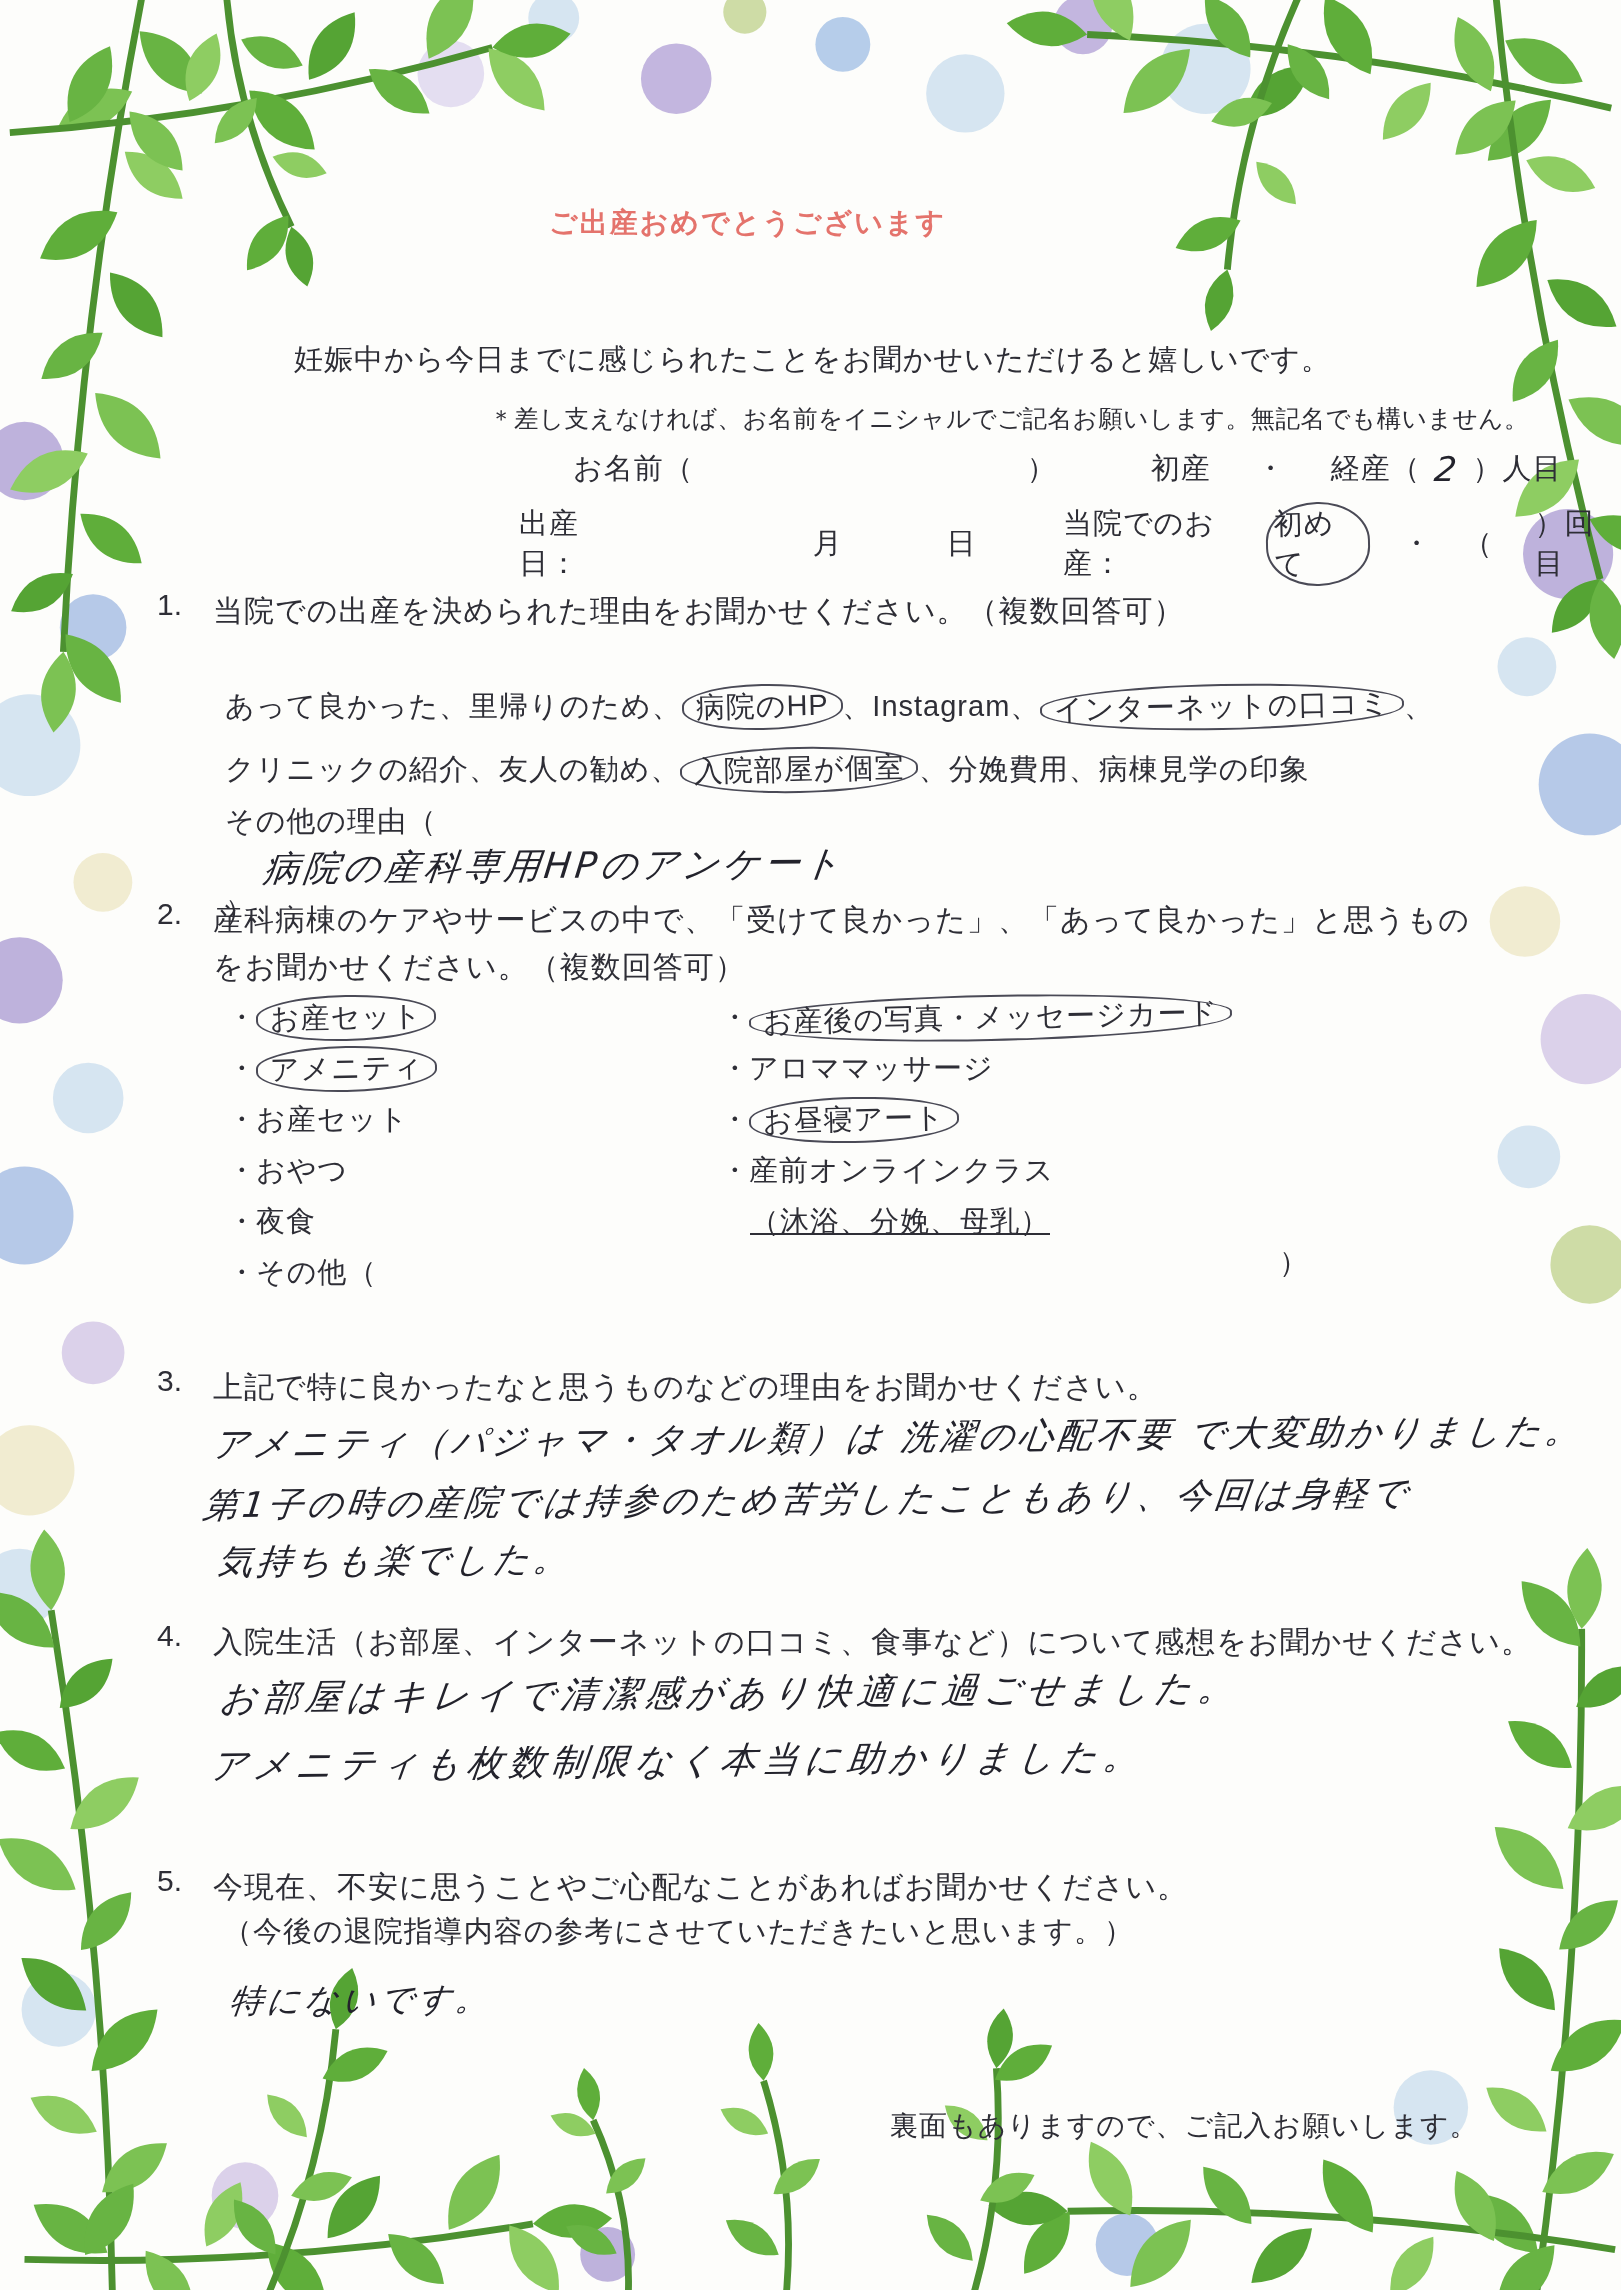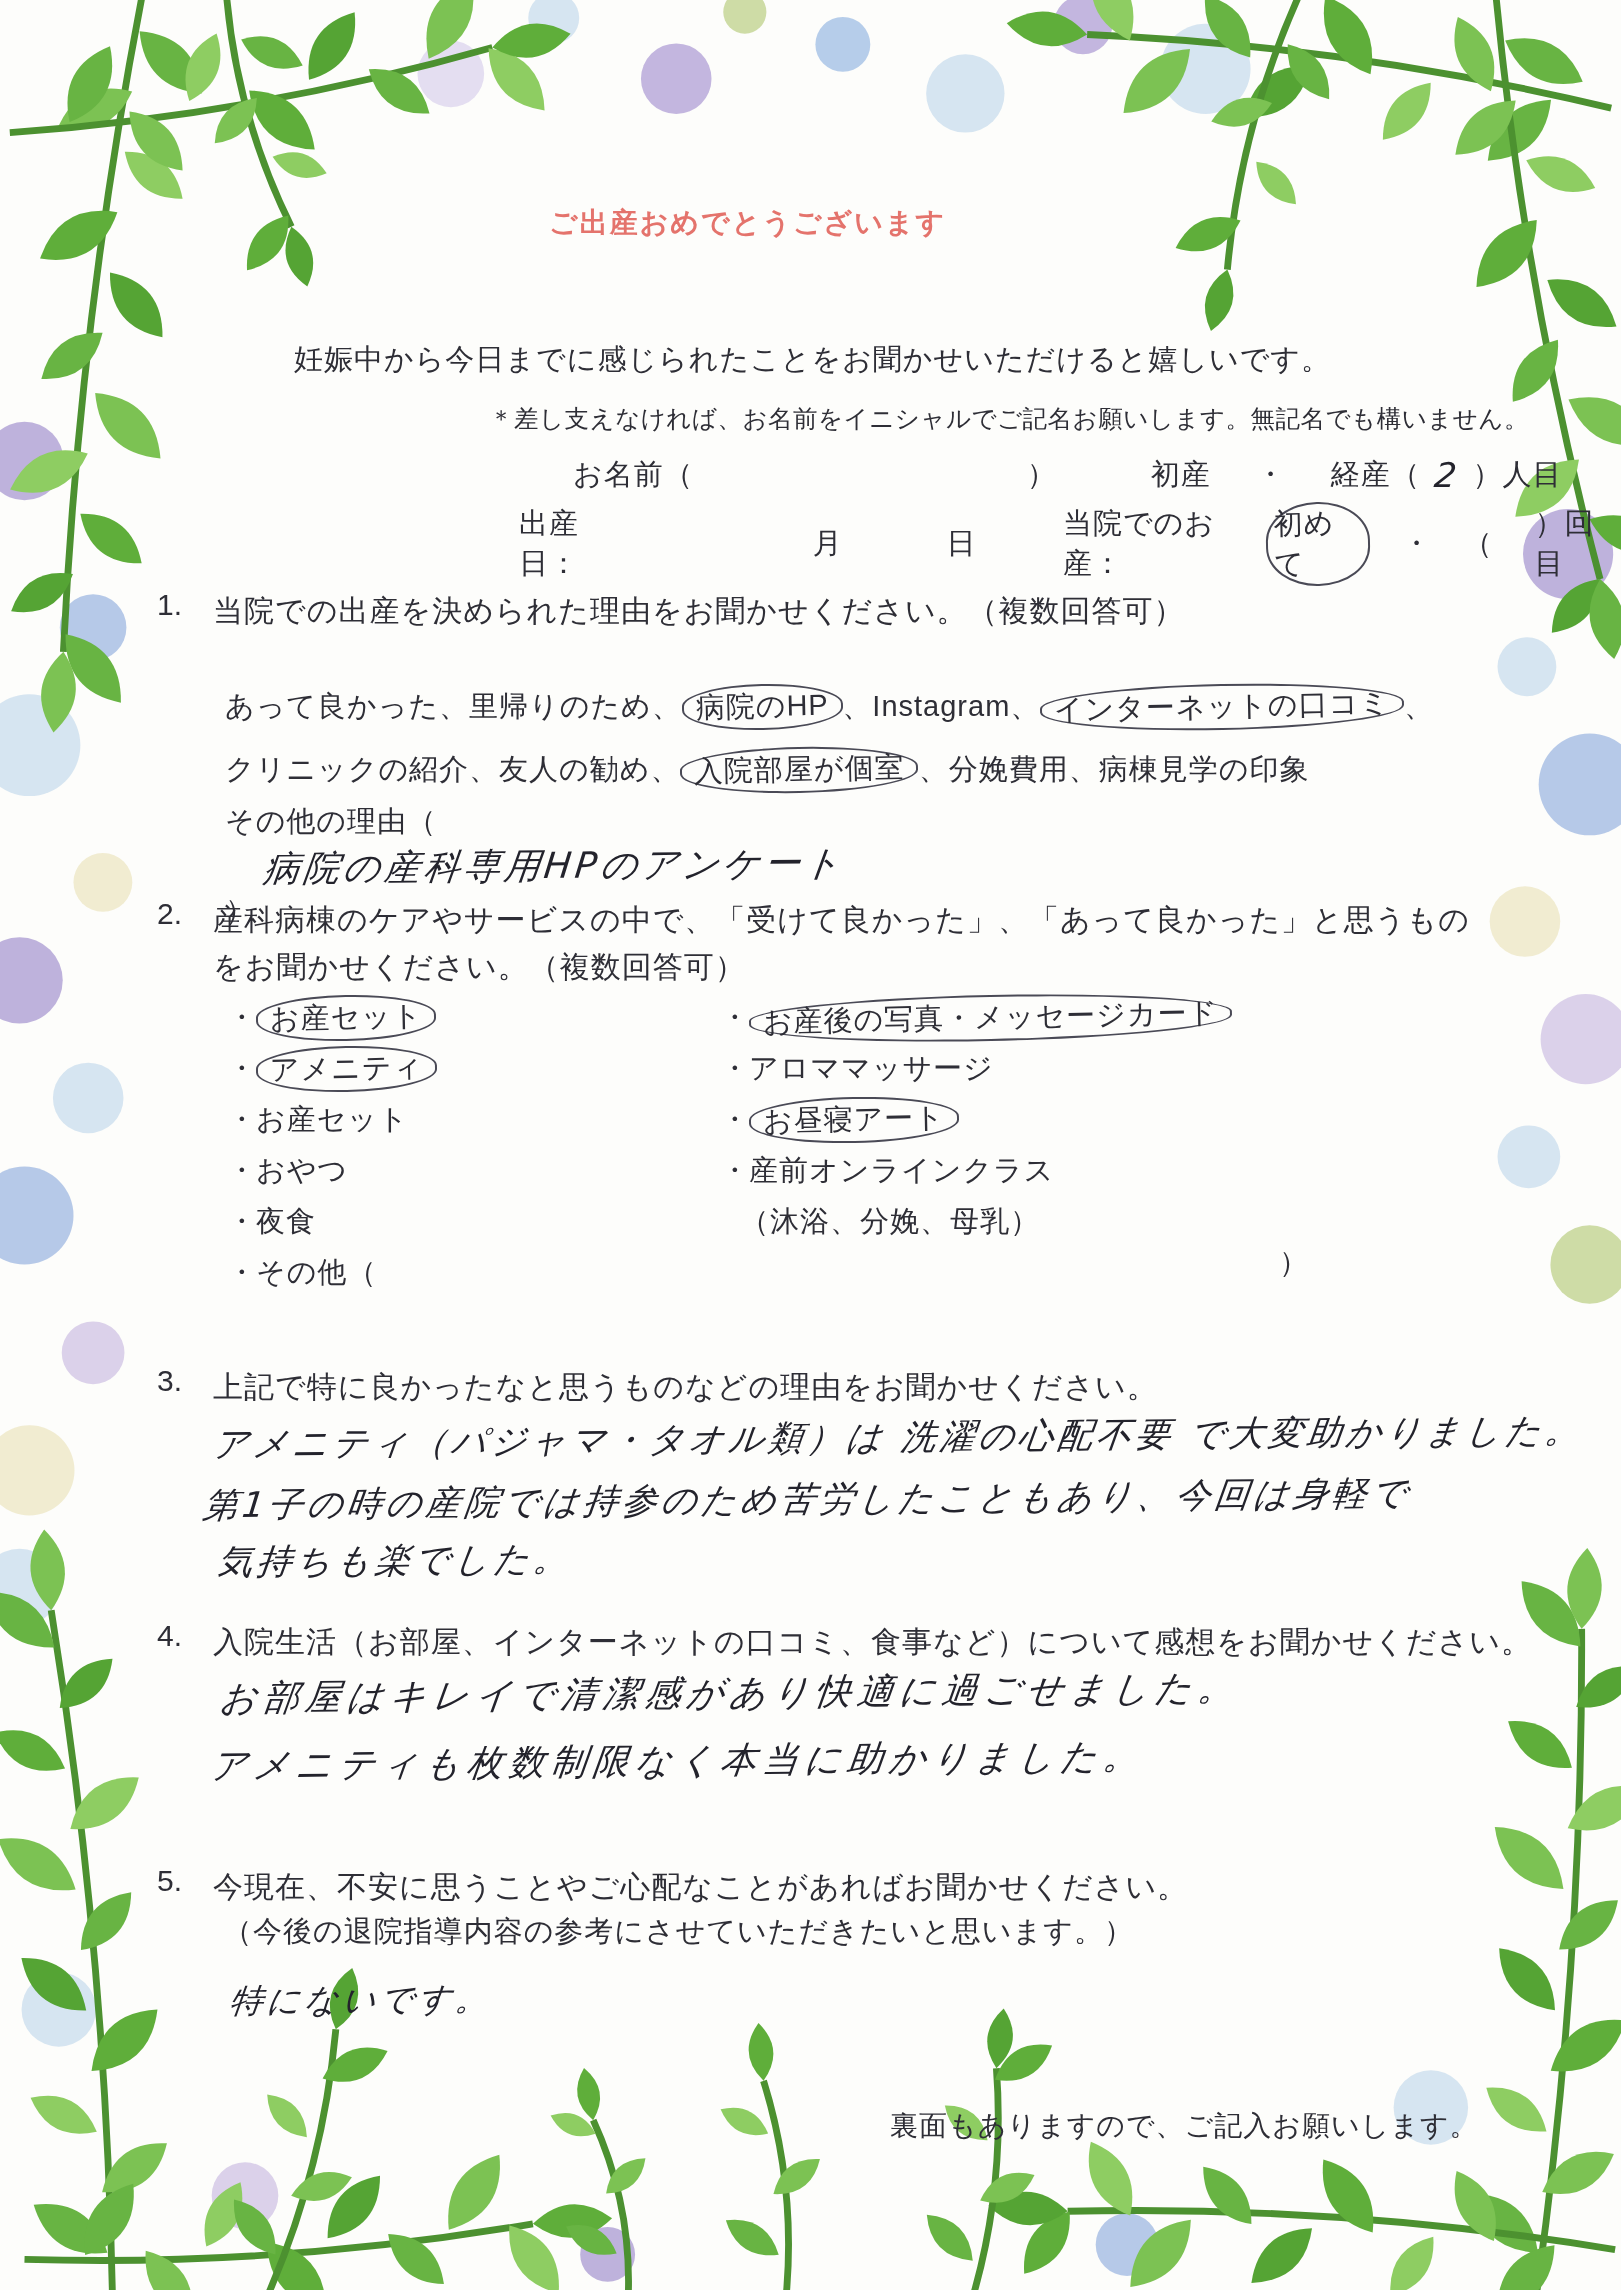--- a/index.html
+++ b/index.html
@@ -208,21 +208,21 @@
       <path d="M0,0 Q27,-22.68 54,0 Q27,22.68 0,0 Z" fill="#7cc253" transform="translate(618.4676259693007,2237.883838626486) rotate(-42)"></path>
       <path d="M0,0 Q24.750000000000004,-20.790000000000003 49.50000000000001,0 Q24.750000000000004,20.790000000000003 0,0 Z" fill="#8ecd62" transform="translate(607.701438953951,2176.825757939729) rotate(-158)"></path>
       <path d="M0,0 Q27,-22.8 54,0 Q27,22.8 0,0 Z" fill="#5fae3a" transform="translate(605.270364466614,2163.0384493975585) rotate(-100)"></path>
     </svg>
 
   <div class="layer title" style="left:549px; top:204px;">ご出産おめでとうございます</div>
 
   <div class="layer body-text" style="left:294px; top:345px;">妊娠中から今日までに感じられたことをお聞かせいただけると嬉しいです。</div>
   <div class="layer note-text" style="left:453px; top:402px;">＊差し支えなければ、お名前をイニシャルでご記名お願いします。無記名でも構いません。</div>
 
-  <div class="layer field-row" style="left:573px; top:449px;margin-top:6px;">
+  <div class="layer field-row" style="left:573px; top:449px;">
     <span>お名前（</span>
     <span class="spacer" style="width:333px;"></span>
     <span>）</span>
     <span class="spacer" style="width:94px;"></span>
     <span>初産</span>
     <span class="spacer" style="width:45px;"></span>
     <span>・</span>
     <span class="spacer" style="width:45px;"></span>
     <span>経産（</span>
     <span class="hw hw-inline" style="padding:0 13.7px;">2</span>
@@ -299,21 +299,21 @@
       </div>
       <div class="opt-row">
         <span class="bullet">・</span>
         <span class="circled">お昼寝アート</span>
       </div>
       <div class="opt-row">
         <span class="bullet">・</span>
         <span>産前オンラインクラス</span>
       </div>
       <div class="opt-row">
-        <span style="margin-left: 20px;">（沐浴、分娩、母乳）</span>
+        <span style="margin-left: 30px; text-decoration: underline;">（沐浴、分娩、母乳）</span>
       </div>
     </div>
   <div class="layer paren-far" style="left:1279px; top:1243px;">）</div>
 
   <div class="layer q-row" style="left:157px; top:1364px; width:1353px;">
     <span class="q-num">3.</span>
     <span class="q-text">上記で特に良かったなと思うものなどの理由をお聞かせください。</span>
   </div>
   <div class="layer hw hw-line" style="left:214px; top:1414px; font-size:35px;">アメニティ（パジャマ・タオル類）は 洗濯の心配不要 で大変助かりました。</div>
   <div class="layer hw hw-line" style="left:204px; top:1476px; font-size:35px;">第1子の時の産院では持参のため苦労したこともあり、今回は身軽で</div>

